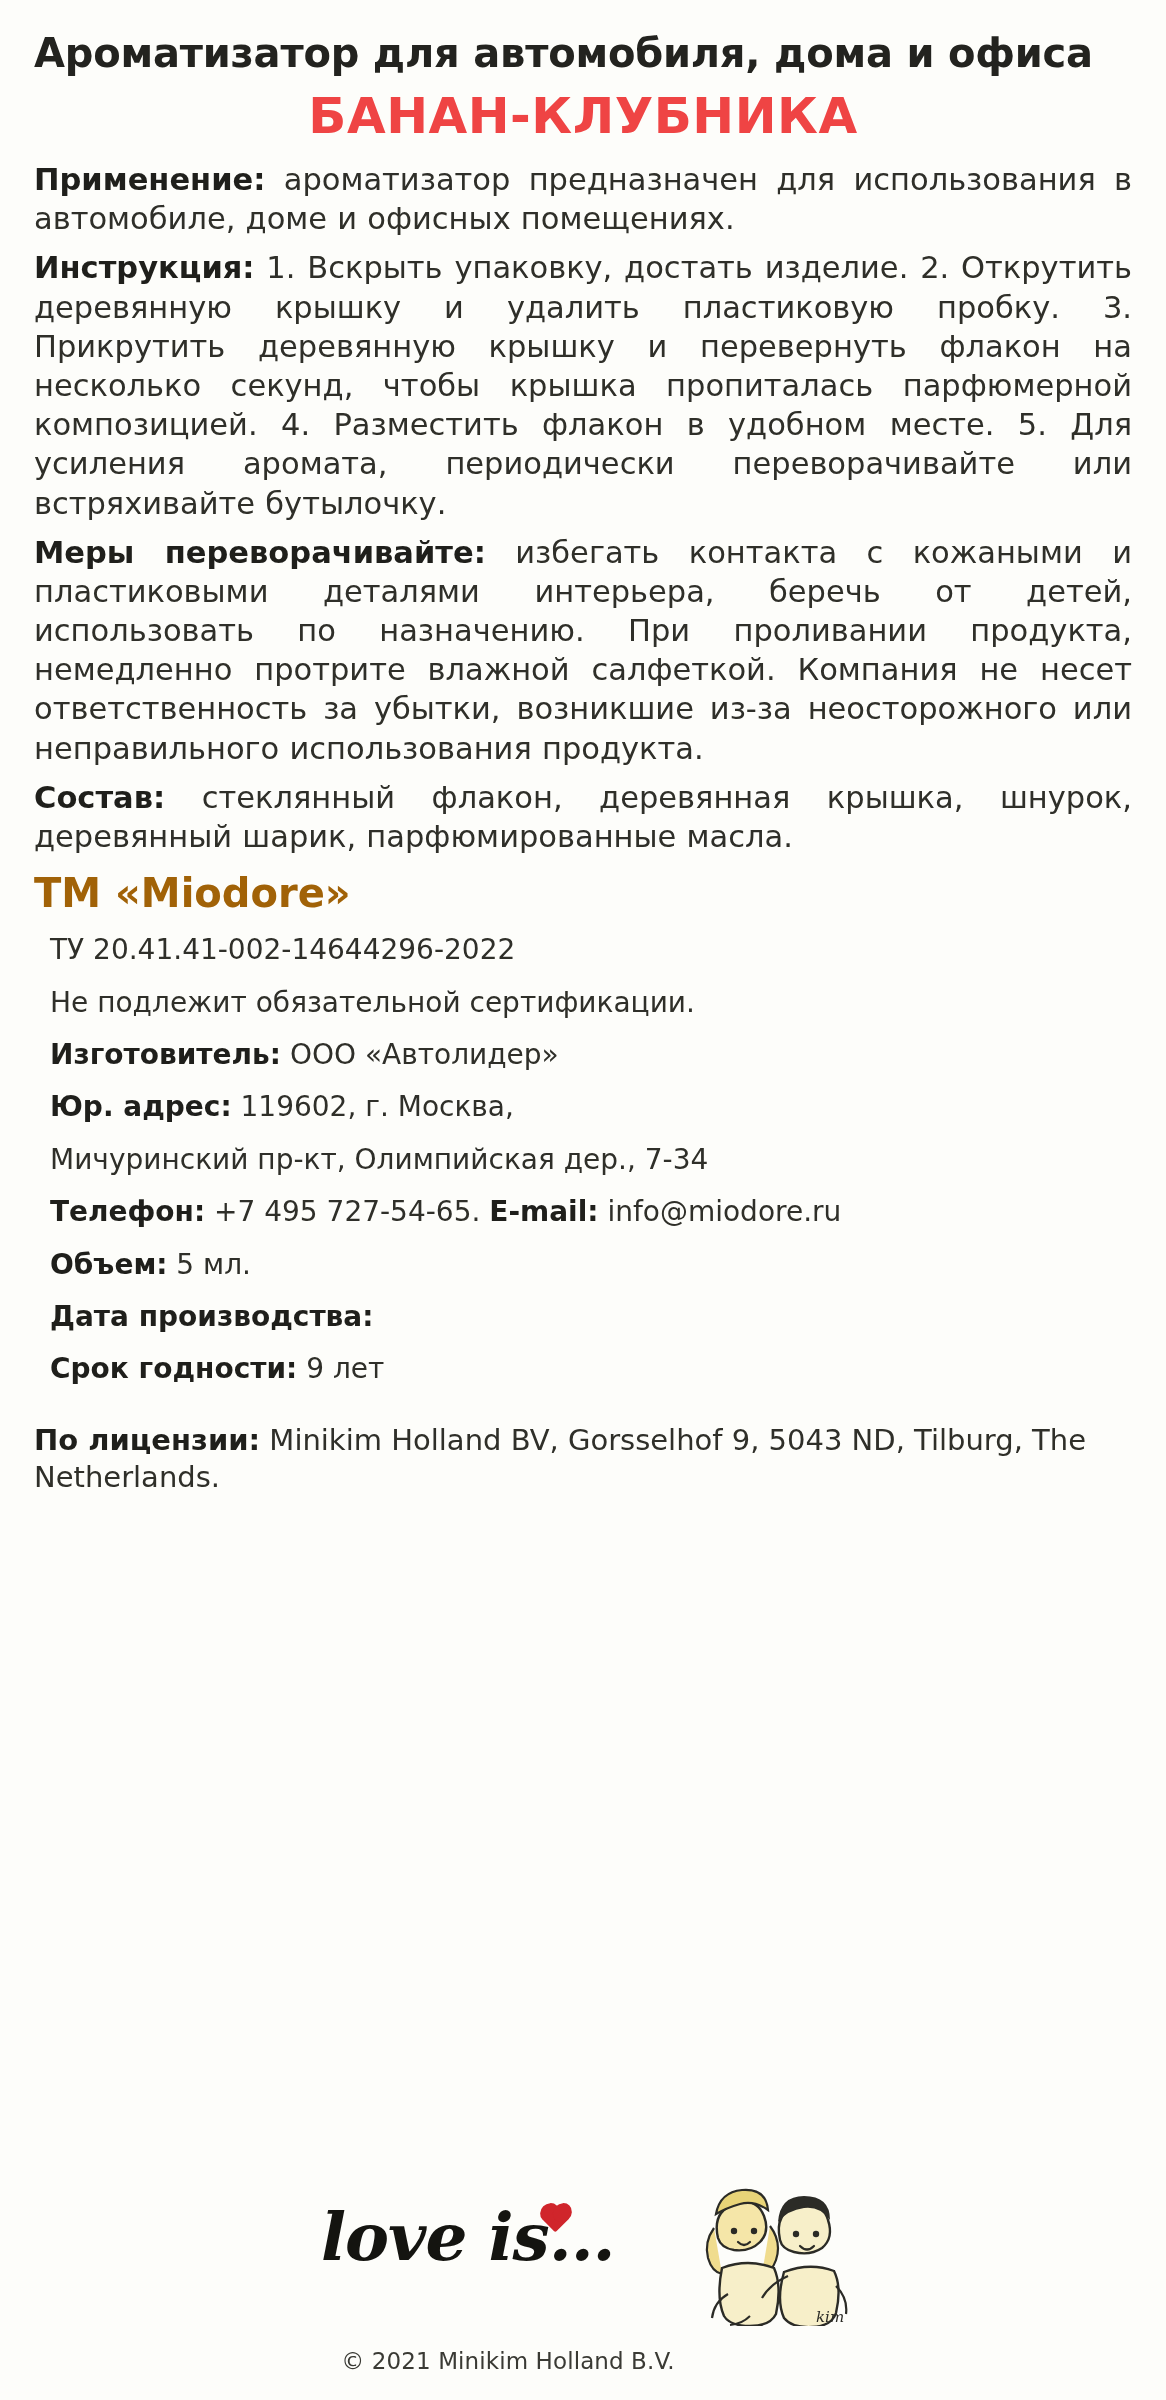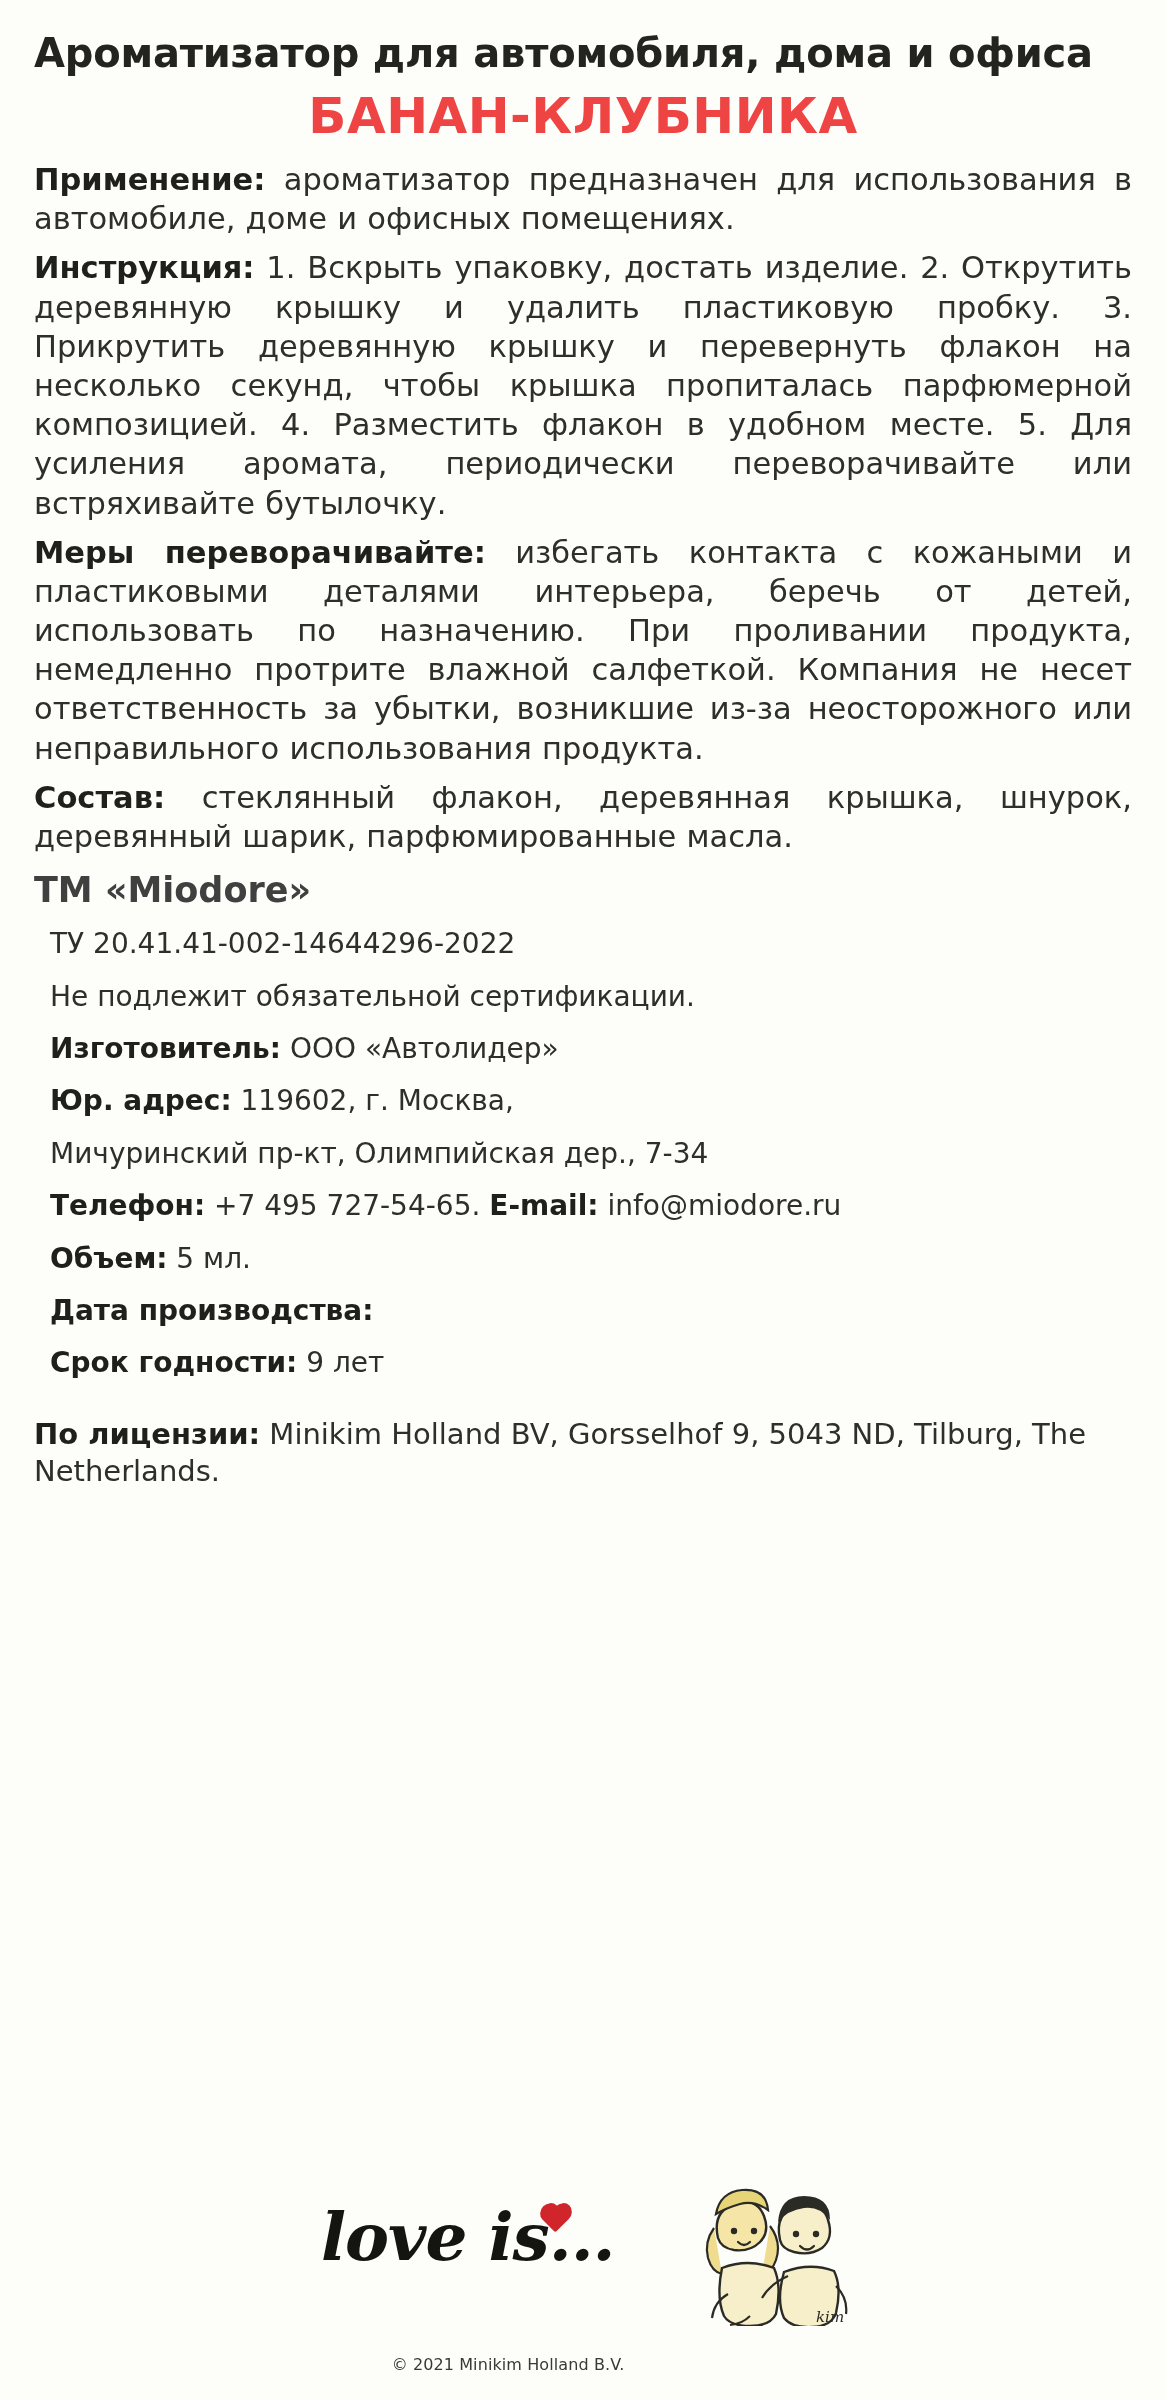--- a/index.html
+++ b/index.html
@@ -66,23 +66,23 @@
   .info {
     font-size: 28px;
     line-height: 1.30;
     color: #2f2f29;
     margin: 16px;
   }
   .info-block {
     margin-top: 10px;
   }
   .tm {
-    font-size: 35px;
-    font-weight: 700;
-    color: #404040;
+    font-size: 40px;
+    font-weight: 700;
+    color: #a16207;
     margin-top: 14px;
   }
 
   .license {
     font-size: 29px;
     line-height: 1.30;
     color: #2f2f29;
     margin-top: 34px;
   }
 
@@ -134,21 +134,21 @@
 
   .couple {
     position: absolute;
     right: 0;
     top: -16px;
     width: 175px;
     height: 150px;
   }
   .copyright {
     text-align: center;
-    font-size: 16px;
+    font-size: 23px;
     color: #3a3a34;
     margin-top: 2px;
     letter-spacing: 0.1px;
   }
   .copyright-wrap {
     position: absolute;
     left: 0;
     right: 0;
     bottom: 26px;
     text-align: center;

